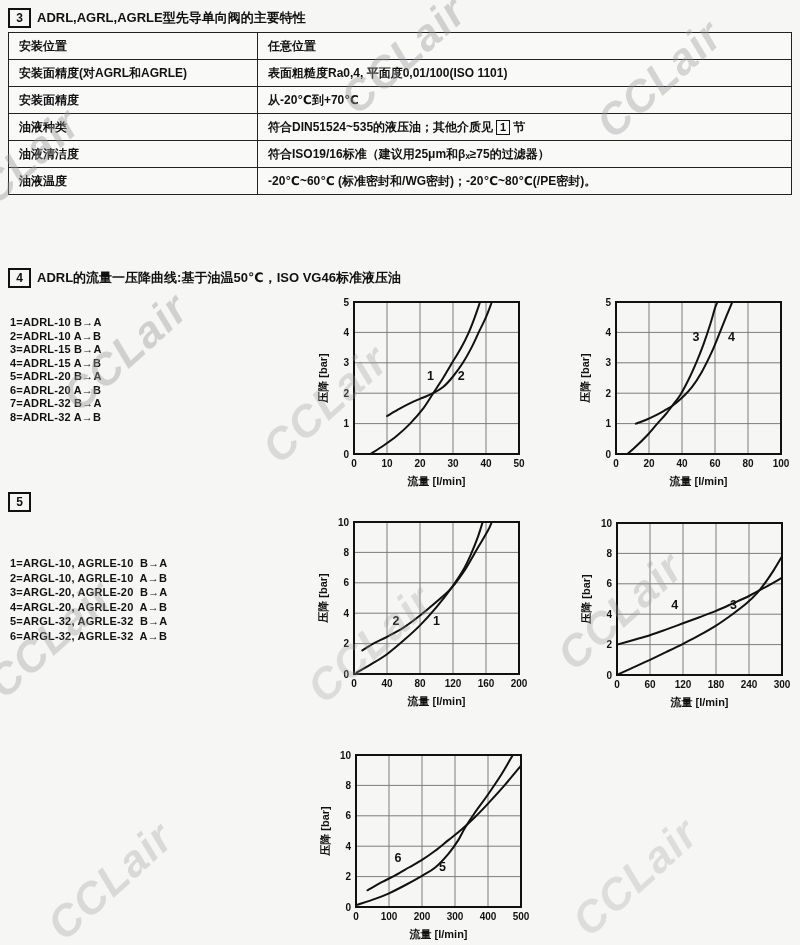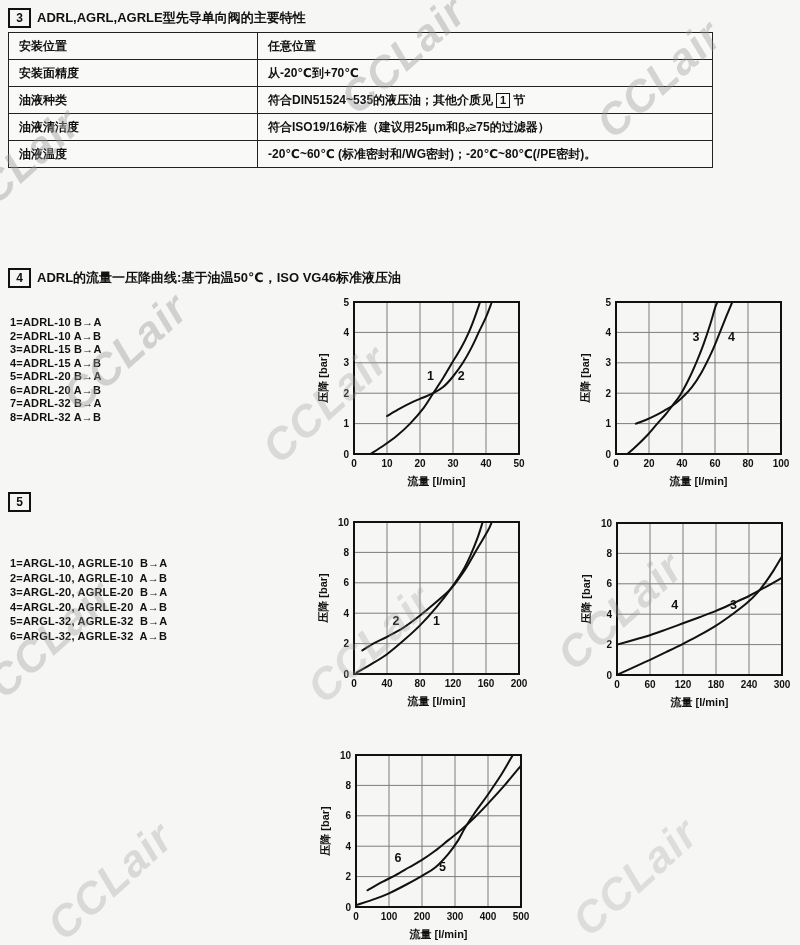--- a/index.html
+++ b/index.html
@@ -11,21 +11,21 @@
       color:#9a9a9a;transform:rotate(-42deg);transform-origin:center;white-space:nowrap;
       pointer-events:none;user-select:none;}
 
   
   .sec-header{position:absolute;left:8px;display:flex;align-items:center;gap:6px;}
   .sec-num{display:inline-block;min-width:15px;height:16px;line-height:16px;text-align:center;
            border:2px solid #111;font-weight:bold;font-size:12px;padding:0 2px;background:#f6f6f4;}
   .sec-title{font-weight:bold;font-size:13px;text-align:right;}
 
   
-  #spec-table{position:absolute;left:8px;top:32px;width:705px;border-collapse:collapse;}
+  #spec-table{position:absolute;left:8px;top:32px;width:784px;border-collapse:collapse;}
   #spec-table td{border:1.5px solid #222;font-size:12px;font-weight:bold;height:26px;
                  padding:0 0 0 10px;background:rgba(255,255,255,0.35);}
   #spec-table td.c1{width:238px;}
   .inline-box{display:inline-block;border:1.5px solid #111;padding:0 3px;margin:0 3px;
               font-size:11px;line-height:13px;font-weight:bold;}
 
   
   .legend{position:absolute;left:10px;font-size:11px;font-weight:bold;line-height:13.5px;white-space:pre;}
   .legend div{letter-spacing:0.2px;}
 
@@ -41,20 +41,24 @@
   <div class="sec-header" style="top:8px;">
     <span class="sec-num">3</span>
     <span class="sec-title">ADRL,AGRL,AGRLE型先导单向阀的主要特性</span>
   </div>
 
   <table id="spec-table">
       <tbody id="spec-tbody">
         <tr>
           <td class="c1">安装位置</td>
           <td>任意位置</td>
+        </tr>
+        <tr>
+          <td class="c1">安装面精度(对AGRL和AGRLE)</td>
+          <td>表面粗糙度Ra0,4, 平面度0,01/100(ISO 1101)</td>
         </tr>
         <tr>
           <td class="c1">安装面精度</td>
           <td>从-20℃到+70℃</td>
         </tr>
         <tr>
           <td class="c1">油液种类</td>
           <td>符合DIN51524~535的液压油；其他介质见<span class="inline-box">1</span>节</td>
         </tr>
         <tr>

